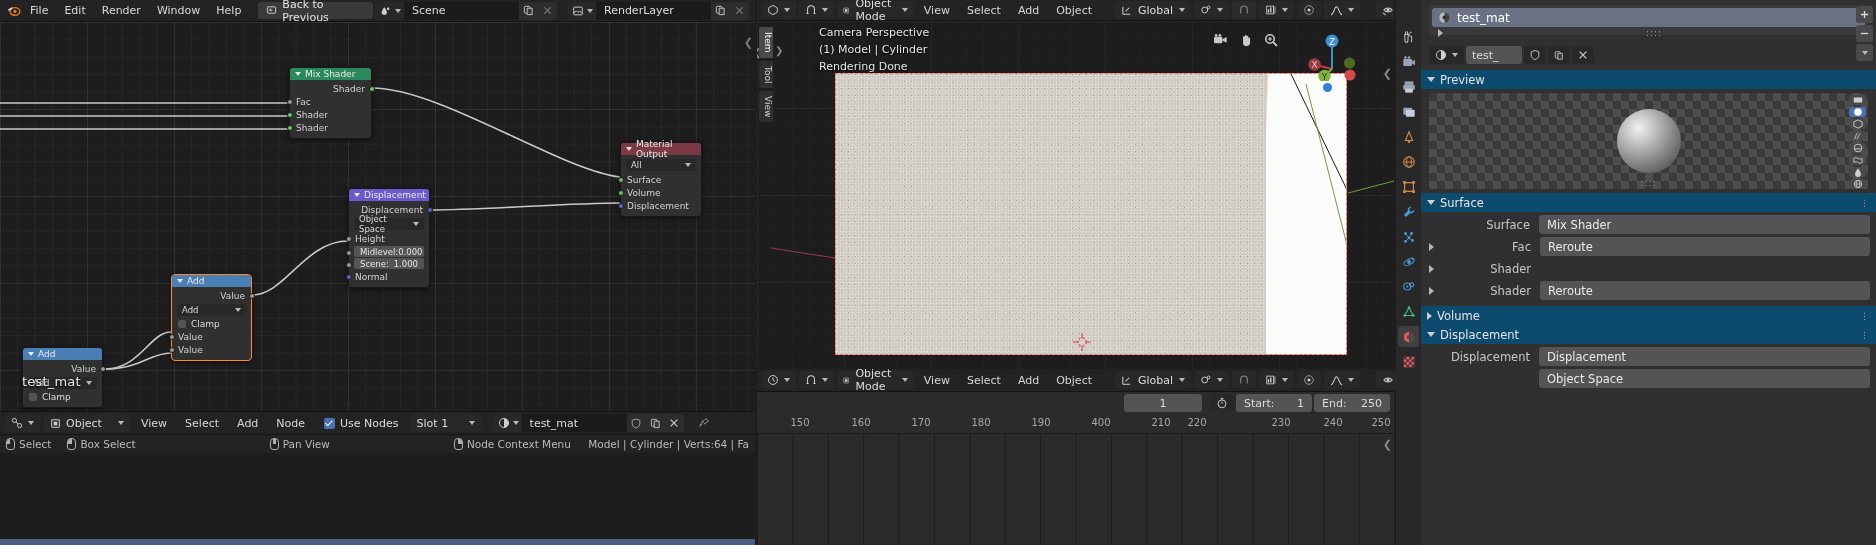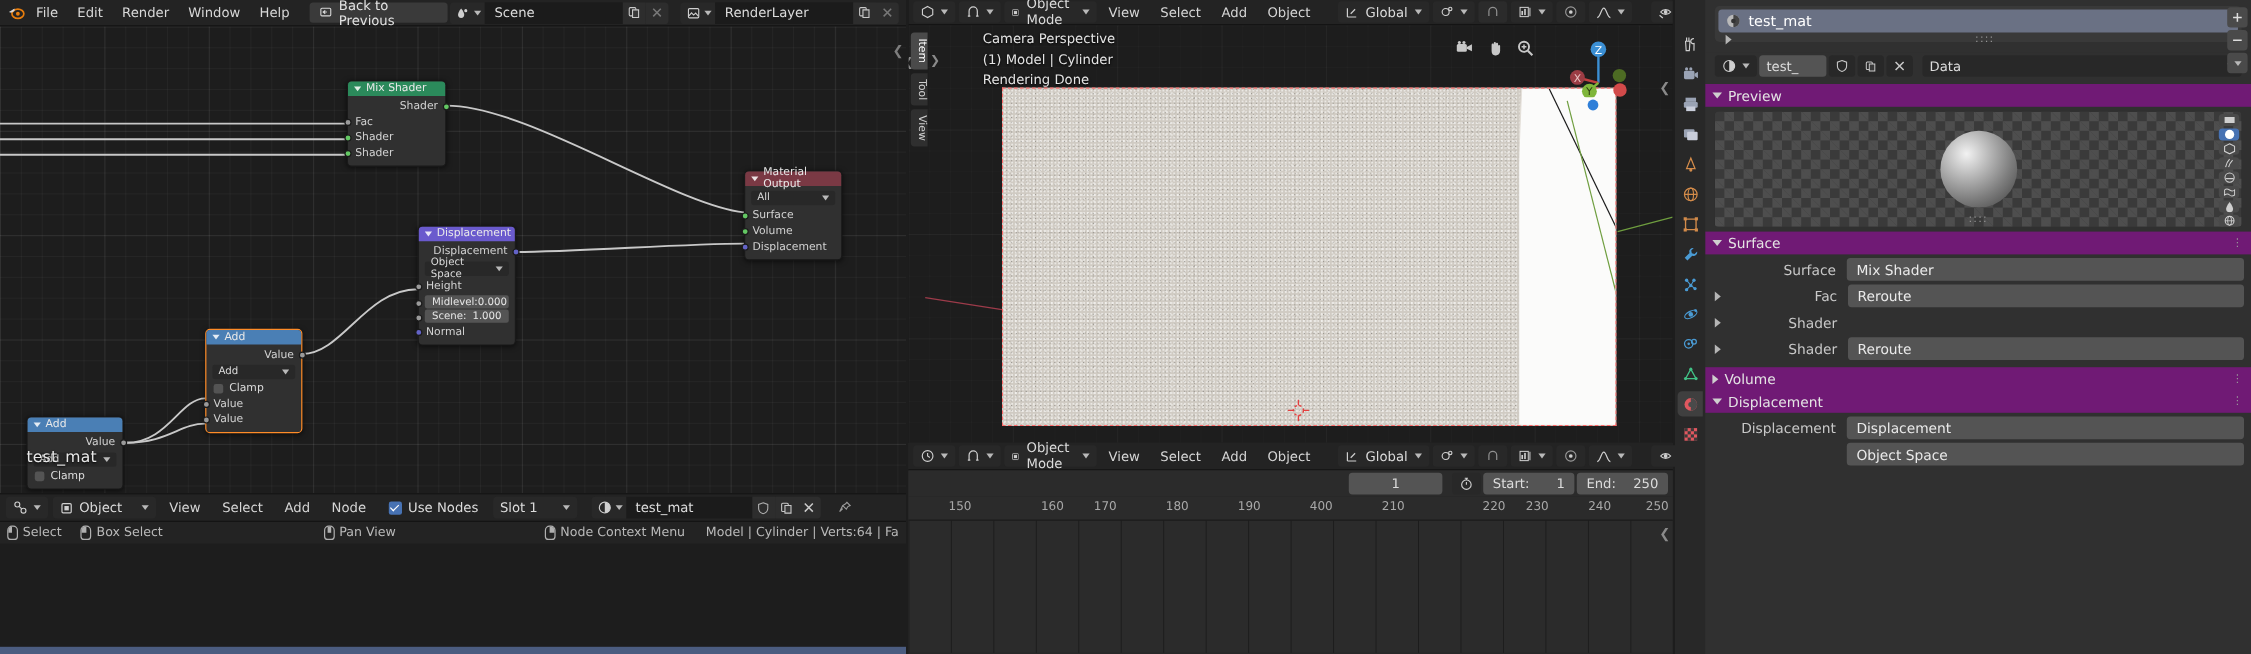--- a/index.html
+++ b/index.html
@@ -180,21 +180,21 @@
   .ptab{ width:21px;height:21px;border-radius:4px 0 0 4px; display:flex;
          align-items:center; justify-content:center; }
   .ptab.on{ background:#3f3f3f; }
   .prop-main{ flex:1; position:relative; overflow:hidden; }
   .prop-top{ height:44px; background:#303030; padding:5px 8px; }
   .mat-slot{ height:30px; background:#393939; border-radius:4px; padding:3px; }
   .mat-slot-row{ height:19px; background:#6a7184; border-radius:3px;
                  display:flex; align-items:center; gap:6px; padding:0 6px; color:#fff; font-size:12px;}
   .grip{ color:#9a9a9a; font-size:9px; letter-spacing:1px; }
   .panel-hdr{ height:19px; display:flex; align-items:center; gap:5px;
-              padding:0 6px; background:#701a75; color:#e4e4e4; font-size:11.5px; }
+              padding:0 6px; background:#0c4a6e; color:#e4e4e4; font-size:11.5px; }
   .panel-hdr .tri{ width:0;height:0;border-left:4px solid transparent;
     border-right:4px solid transparent;border-top:5px solid #cfcfcf; }
   .panel-hdr .tri.closed{ border:none; border-top:4px solid transparent;
     border-bottom:4px solid transparent; border-left:5px solid #cfcfcf; }
   .prow{ display:flex; align-items:center; height:19px; margin:3px 0; padding-right:6px; }
   .plabel{ width:118px; text-align:right; padding-right:9px; font-size:11.5px; color:#c8c8c8; }
   .pvalue{ flex:1; height:19px; background:#545454; border-radius:3px;
            display:flex; align-items:center; padding:0 8px; font-size:11.5px; color:#eaeaea;}
   .dis-tri{ width:0;height:0;border-top:4px solid transparent;
     border-bottom:4px solid transparent; border-left:5px solid #b5b5b5; margin:0 6px 0 8px; }
@@ -839,27 +839,27 @@
         <span>1</span>
       </div>
       <div class="field" style="background:#545454; width:76px; justify-content:space-between; padding:0 8px">
         <span>End:</span>
         <span>250</span>
       </div>
     </div>
 
     <div class="tl-scale">
       <span class="tl-tick" style="left:43px">150</span>
-      <span class="tl-tick" style="left:120px">160</span>
+      <span class="tl-tick" style="left:104px">160</span>
       <span class="tl-tick" style="left:164px">170</span>
       <span class="tl-tick" style="left:224px">180</span>
       <span class="tl-tick" style="left:284px">190</span>
       <span class="tl-tick" style="left:344px">400</span>
       <span class="tl-tick" style="left:404px">210</span>
-      <span class="tl-tick" style="left:488px">220</span>
+      <span class="tl-tick" style="left:440px">220</span>
       <span class="tl-tick" style="left:524px">230</span>
       <span class="tl-tick" style="left:576px">240</span>
       <span class="tl-tick" style="left:624px">250</span>
     </div>
     <div class="tl-body">
       <div style="position:absolute; right:2px; top:4px; color:#8a8a8a; font-size:11px">❮</div>
     </div>
   </div>
 
   <div class="props">
@@ -1025,24 +1025,20 @@
         <div class="dd" style="width:22px;justify-content:center">
           <svg width="11" height="11" viewBox="0 0 12 12">
             <rect x="1.5" y="1.5" width="6" height="7.5" rx="1" fill="none" stroke="#c9c9c9" stroke-width="1"></rect>
             <path d="M4.5 3.5 H10 V10.5 H4.5 Z" fill="#3a3a3a" stroke="#c9c9c9" stroke-width="1"></path>
           </svg>
         </div>
         <div class="dd" style="width:22px;justify-content:center">
           <svg width="10" height="10" viewBox="0 0 11 11">
             <path d="M1.8 1.8 L9.2 9.2 M9.2 1.8 L1.8 9.2" stroke="#c9c9c9" stroke-width="1.4"></path>
           </svg>
-        </div>
-        <div class="dd" style="flex:1; justify-content:space-between; margin-left:6px">
-          <span>Data</span>
-          <div class="chev"></div>
         </div>
       </div>
 
       <div class="panel-hdr">
         <span class="tri"></span>
         <span>Preview</span>
       </div>
       <div class="preview-box">
         <div class="checker"></div>
         <div class="pv-sphere"></div>

